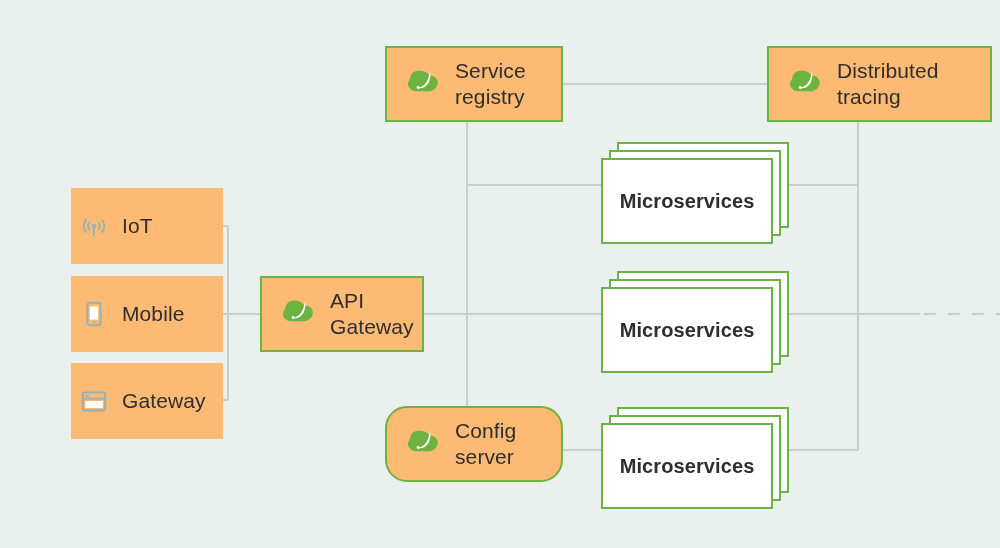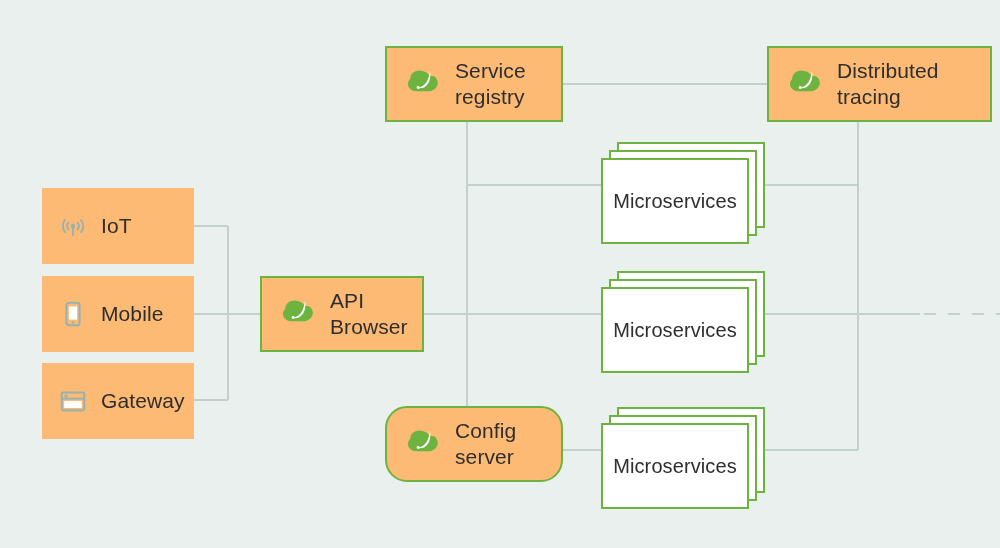--- a/index.html
+++ b/index.html
@@ -32,21 +32,22 @@
     background: #fdba74;
     display: flex;
     align-items: center;
   }
   .node.spring {
     border: 2px solid #6db33f;
     padding-left: 14px;
   }
   .node.client {
     border: none;
-    padding-left: 16px;
+    padding-left: 8px;
+    margin-left: 29px;
   }
   .node-label {
     color: #2e2e2e;
     font-size: 21px;
     line-height: 26px;
     letter-spacing: 0.1px;
     white-space: pre-line;
   }
   .client .node-label {
     font-size: 21px;
@@ -66,24 +67,25 @@
   }
   
   .ms-stack {
     position: absolute;
     width: 172px;
     height: 102px;
   }
   .ms-card {
     position: absolute;
     box-sizing: border-box;
-    width: 148px;
+    width: 172px;
     height: 86px;
     background: #ffffff;
     border: 2px solid #6db33f;
+    font-weight: bold;
   }
   .ms-card.c1 { left: 16px; top: 0px; }
   .ms-card.c2 { left: 8px;  top: 8px; }
   .ms-card.c3 { left: 0px;  top: 16px;
     display: flex; align-items: center; justify-content: center; }
   .ms-label {
     color: #2e2e2e;
     font-size: 20px;
     letter-spacing: 0.1px;
   }
@@ -177,21 +179,21 @@
       <svg class="spring-logo" viewBox="0 0 48 48">
         <path d="M10.5 20.5 C10.5 14.5 16 10.5 22.5 11 C27 11.4 30.8 13.6 33.3 16.8
                  C38.6 16.4 42.5 20.6 42 25.6 C41.5 30.7 36.8 34.6 30.8 34.6
                  L17.5 34.6 C12.2 34.6 8 30.8 8 26.3 C8 23.9 9 21.8 10.5 20.5 Z" fill="#6db33f"></path>
         <path d="M33 11.5 C33 11.5 35.2 18.8 31.2 25.4 C27.6 31.3 21.5 32.2 19.5 30.5
                  C19.5 30.5 24.8 29.8 28.6 24.8 C32.4 19.8 33 11.5 33 11.5 Z" fill="#ffffff"></path>
         <circle cx="19.6" cy="30.4" r="1.7" fill="#ffffff"></circle>
       </svg>
     </span>
     <span class="node-label">API
-Browser</span>
+Gateway</span>
   </div>
 
   <div class="node spring" style="left:385px; top:46px; width:178px; height:76px;">
     <span>
       <svg class="spring-logo" viewBox="0 0 48 48">
         <path d="M10.5 20.5 C10.5 14.5 16 10.5 22.5 11 C27 11.4 30.8 13.6 33.3 16.8
                  C38.6 16.4 42.5 20.6 42 25.6 C41.5 30.7 36.8 34.6 30.8 34.6
                  L17.5 34.6 C12.2 34.6 8 30.8 8 26.3 C8 23.9 9 21.8 10.5 20.5 Z" fill="#6db33f"></path>
         <path d="M33 11.5 C33 11.5 35.2 18.8 31.2 25.4 C27.6 31.3 21.5 32.2 19.5 30.5
                  C19.5 30.5 24.8 29.8 28.6 24.8 C32.4 19.8 33 11.5 33 11.5 Z" fill="#ffffff"></path>

